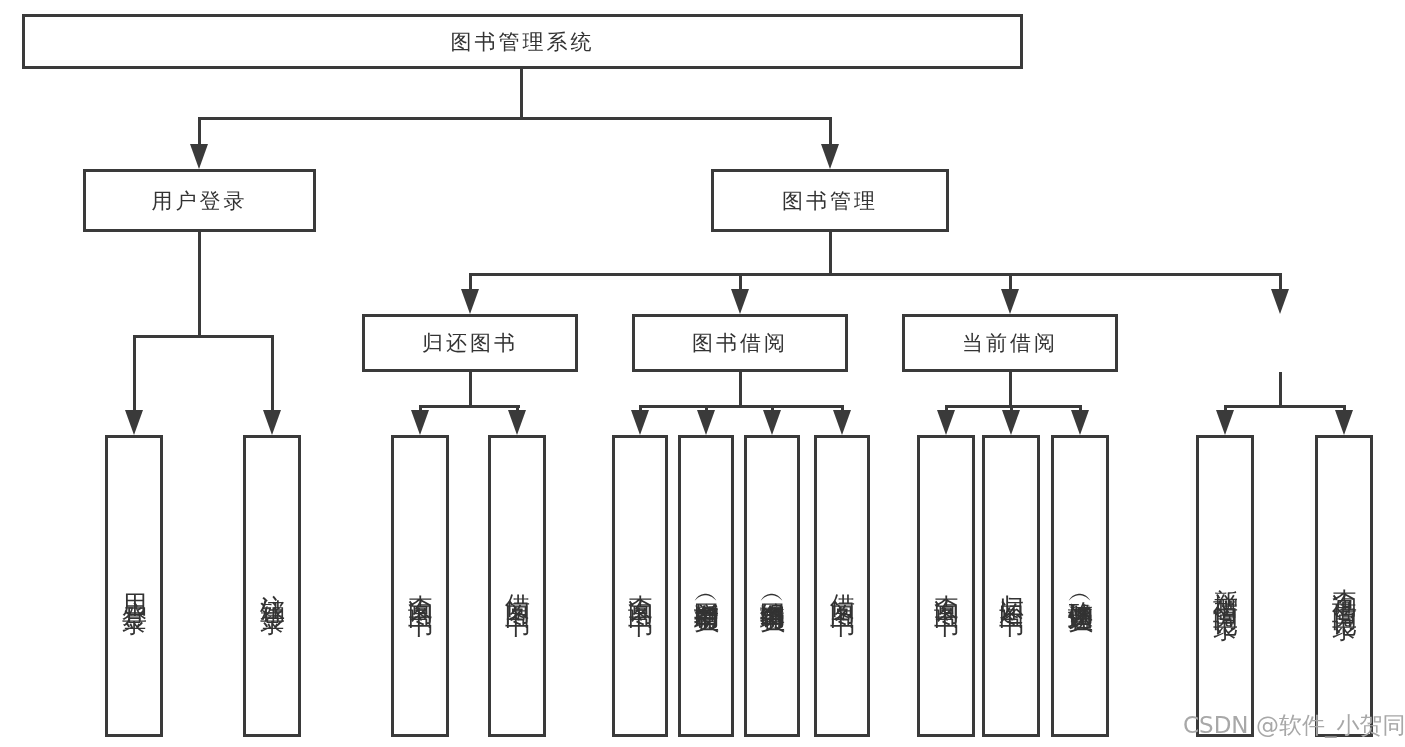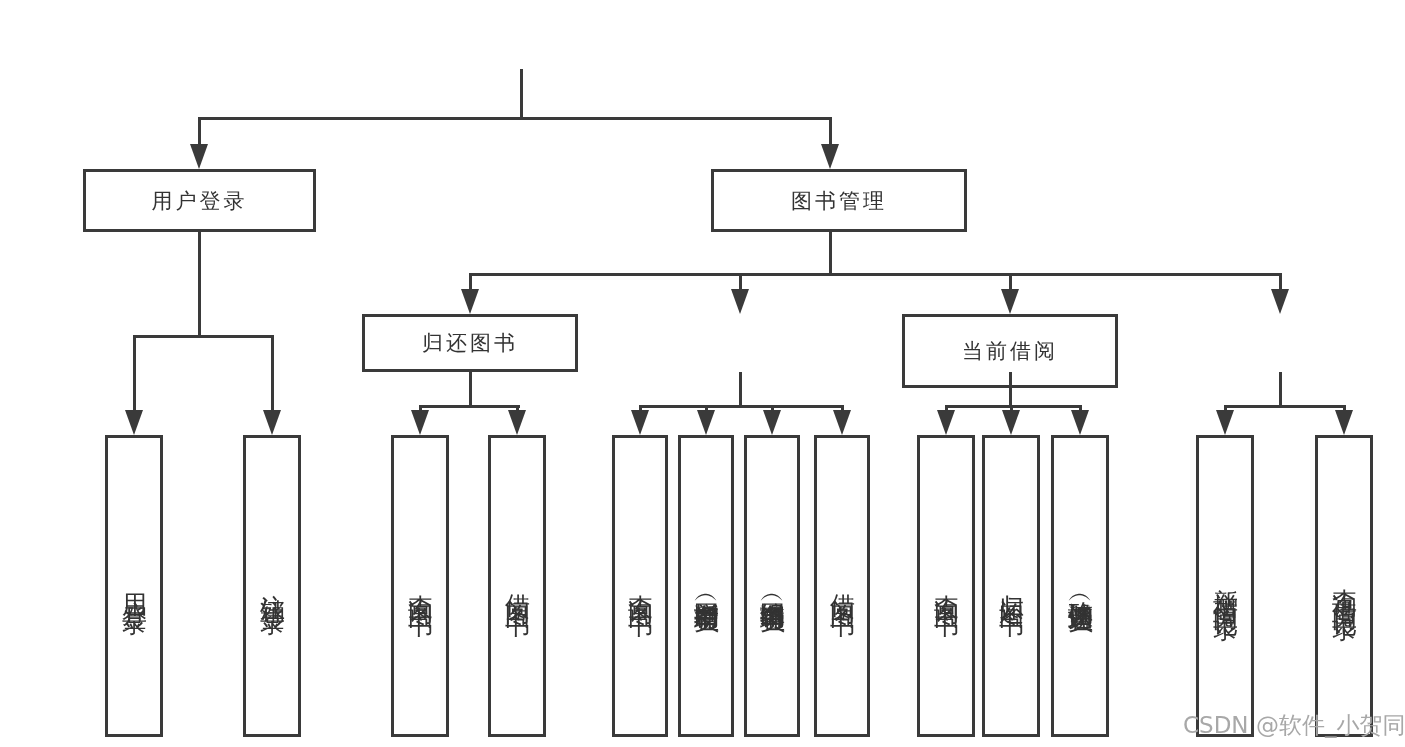--- a/index.html
+++ b/index.html
@@ -57,32 +57,38 @@
     color:var(--watermark);
     white-space:nowrap;
     z-index:10;
   }
 </style>
 </head>
 <body>
 
 <div class="canvas">
 
+  <div class="box" style="left:22px;top:14px;width:1001px;height:55px">
+    <span class="hlabel">图书管理系统</span>
+  </div>
 
   <div class="box" style="left:83px;top:169px;width:233px;height:63px">
     <span class="hlabel">用户登录</span>
   </div>
-  <div class="box" style="left:711px;top:169px;width:256px;height:63px">
+  <div class="box" style="left:711px;top:169px;width:238px;height:63px">
     <span class="hlabel">图书管理</span>
   </div>
 
   <div class="box" style="left:362px;top:314px;width:216px;height:58px">
     <span class="hlabel">归还图书</span>
   </div>
-  <div class="box" style="left:902px;top:314px;width:216px;height:74px">
+  <div class="box" style="left:632px;top:314px;width:216px;height:58px">
+    <span class="hlabel">图书借阅</span>
+  </div>
+  <div class="box" style="left:902px;top:314px;width:216px;height:58px">
     <span class="hlabel">当前借阅</span>
   </div>
 
   <div class="box" style="left:105px;top:435px;width:58px;height:302px">
     <span class="vtext">用户登录</span>
   </div>
   <div class="box" style="left:243px;top:435px;width:58px;height:302px">
     <span class="vtext">注销登录</span>
   </div>
 

